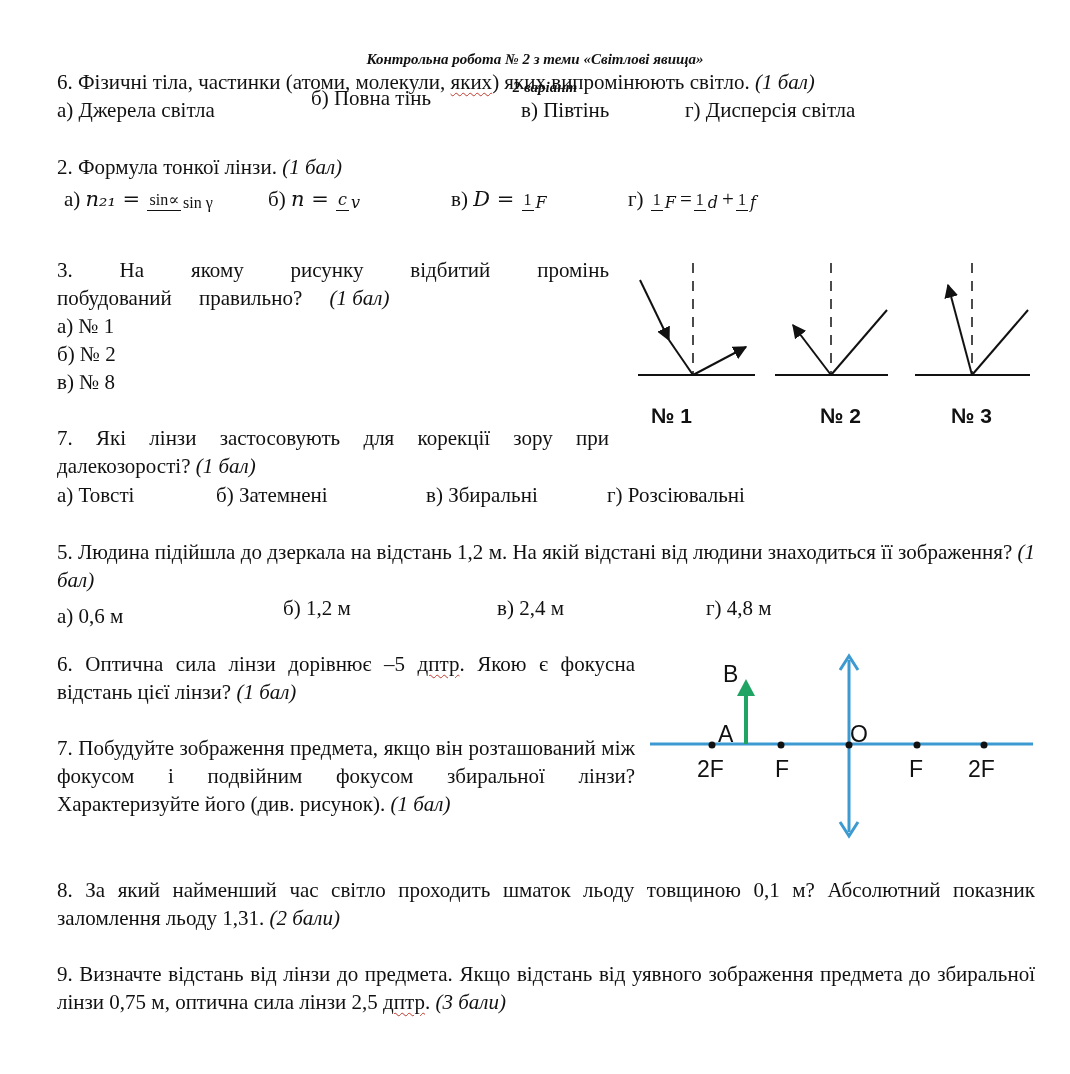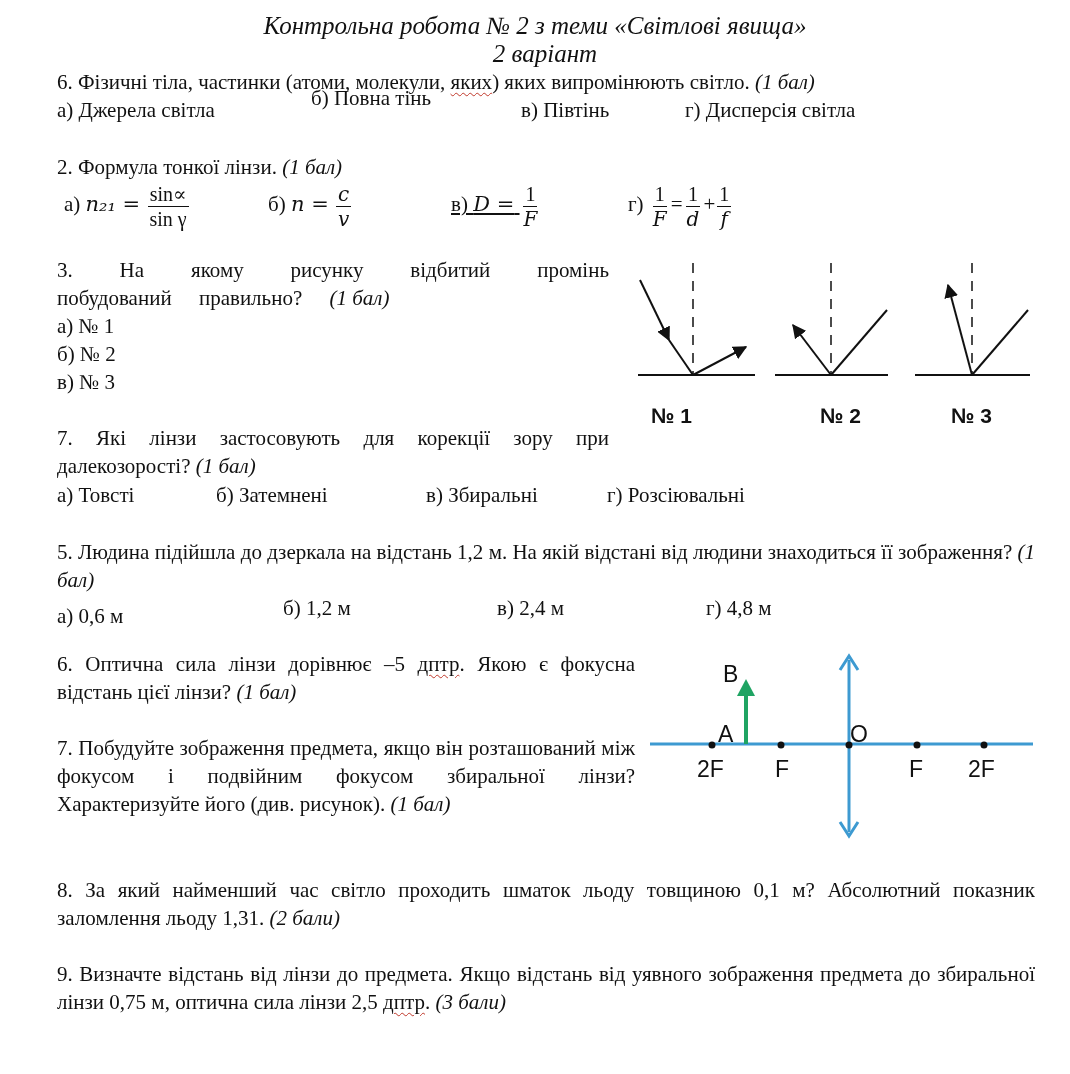--- a/index.html
+++ b/index.html
@@ -2,26 +2,26 @@
 <html><head>
 <meta charset="utf-8">
 <style>
   html, body { margin: 0; padding: 0; background: #ffffff; }
   body {
     width: 1070px; height: 1074px; position: relative; overflow: hidden;
     font-family: "Liberation Serif", "DejaVu Serif", serif;
     color: #111; font-size: 21px; line-height: 28px;
   }
   .abs { position: absolute; white-space: nowrap; }
-  .title { font-weight: normal; font-style: italic; font-size: 25px; }
+  .title { font-weight: bold; font-style: italic; font-size: 15px; margin-top: 33px; }
   .it { font-style: italic; }
   .just { white-space: normal; text-align: justify; text-align-last: left; }
   .wavy { text-decoration: underline wavy #c0392b; text-decoration-thickness: 1px; text-underline-offset: 3px; }
   .math { font-family: "DejaVu Serif", serif; font-style: italic; }
-  .frac { display: inline-flex; flex-direction: column; align-items: center; vertical-align: middle; line-height: 1; font-size: 20px; margin: 0 2px; }
+  .frac { display: inline-flex; flex-direction: row; align-items: center; vertical-align: middle; line-height: 1; font-size: 16px; margin: 8px 2px; }
   .frac .num { border-bottom: 1px solid #111; padding: 0 2px 2px; }
   .frac .den { padding: 2px 2px 0; }
   .fig-label { font-family: "Liberation Sans", sans-serif; font-weight: bold; font-size: 21px; }
   svg text { font-family: "Liberation Sans", sans-serif; }
 </style>
 </head>
 <body>
 
 <div class="abs title" style="left:0; width:1070px; text-align:center; top:12px;">Контрольна робота № 2 з теми «Світлові явища»</div>
 <div class="abs title" style="left:0; width:1090px; text-align:center; top:40px;">2 варіант</div>
@@ -44,21 +44,21 @@
       <span class="den" style="font-style:normal">sin γ</span>
     </span>
 </div>
 <div class="abs" style="left:268px; top:184px;">
   <span>б) </span><span class="math">n =</span>
   <span class="frac math">
       <span class="num">c</span>
       <span class="den">v</span>
     </span>
 </div>
-<div class="abs" style="left:451px; top:184px;text-decoration:underline;">
+<div class="abs" style="left:451px; top:184px;">
   <span>в) </span><span class="math">D =</span>
   <span class="frac">
       <span class="num">1</span>
       <span class="den math">F</span>
     </span>
 </div>
 <div class="abs" style="left:628px; top:184px;">
   <span>г) </span><span class="frac">
       <span class="num">1</span>
       <span class="den math">F</span>
@@ -69,21 +69,21 @@
       <span class="num">1</span>
       <span class="den math">f</span>
     </span>
 </div>
 
 <div class="abs just" style="left:57px; top:256px; width:552px; word-spacing:22px;">
   <span>3. На якому рисунку відбитий промінь побудований правильно? </span><span class="it" style="word-spacing:0">(1 бал)</span>
 </div>
 <div class="abs" style="left:57px; top:312px;">а) № 1</div>
 <div class="abs" style="left:57px; top:340px;">б) № 2</div>
-<div class="abs" style="left:57px; top:368px;">в) № 3</div>
+<div class="abs" style="left:57px; top:368px;">в) № 8</div>
 
 <svg class="abs" style="left:630px; top:255px;" width="420" height="180">
   <defs>
     <marker id="arr" viewBox="0 0 10 10" refX="9" refY="5" markerWidth="7" markerHeight="7" orient="auto-start-reverse">
       <path d="M0,0 L10,5 L0,10 z" fill="#111"></path>
     </marker>
   </defs>
 
   <g>
     <line x1="8" y1="120" x2="125" y2="120" stroke="#111" stroke-width="2"></line>

